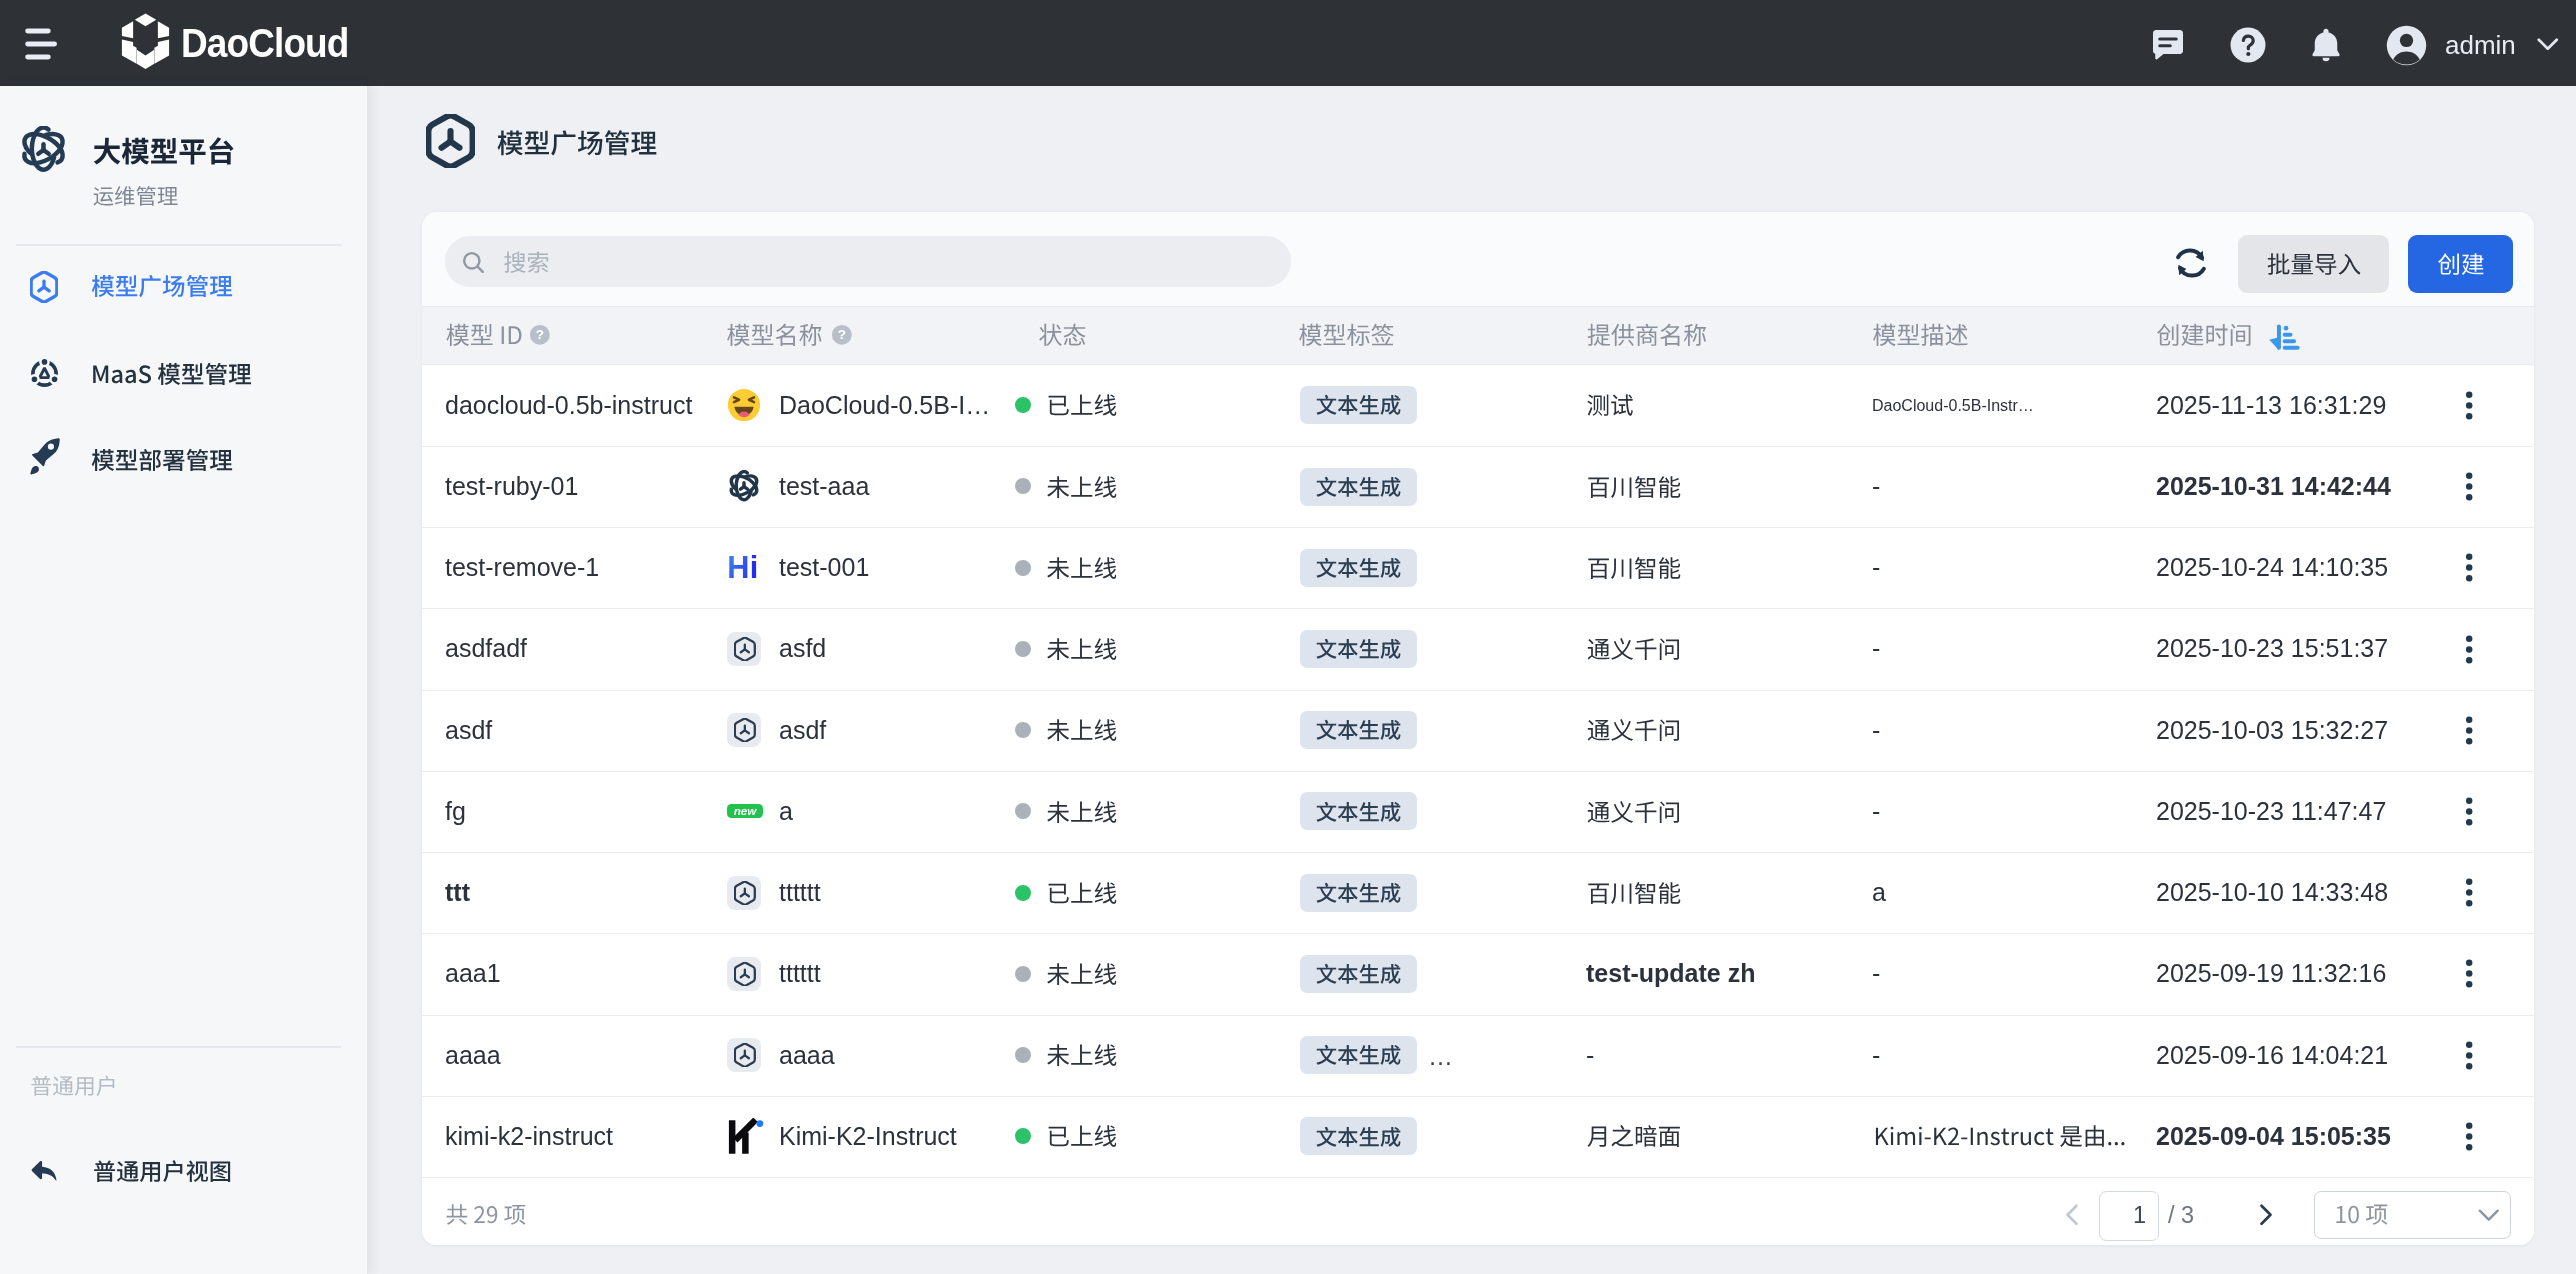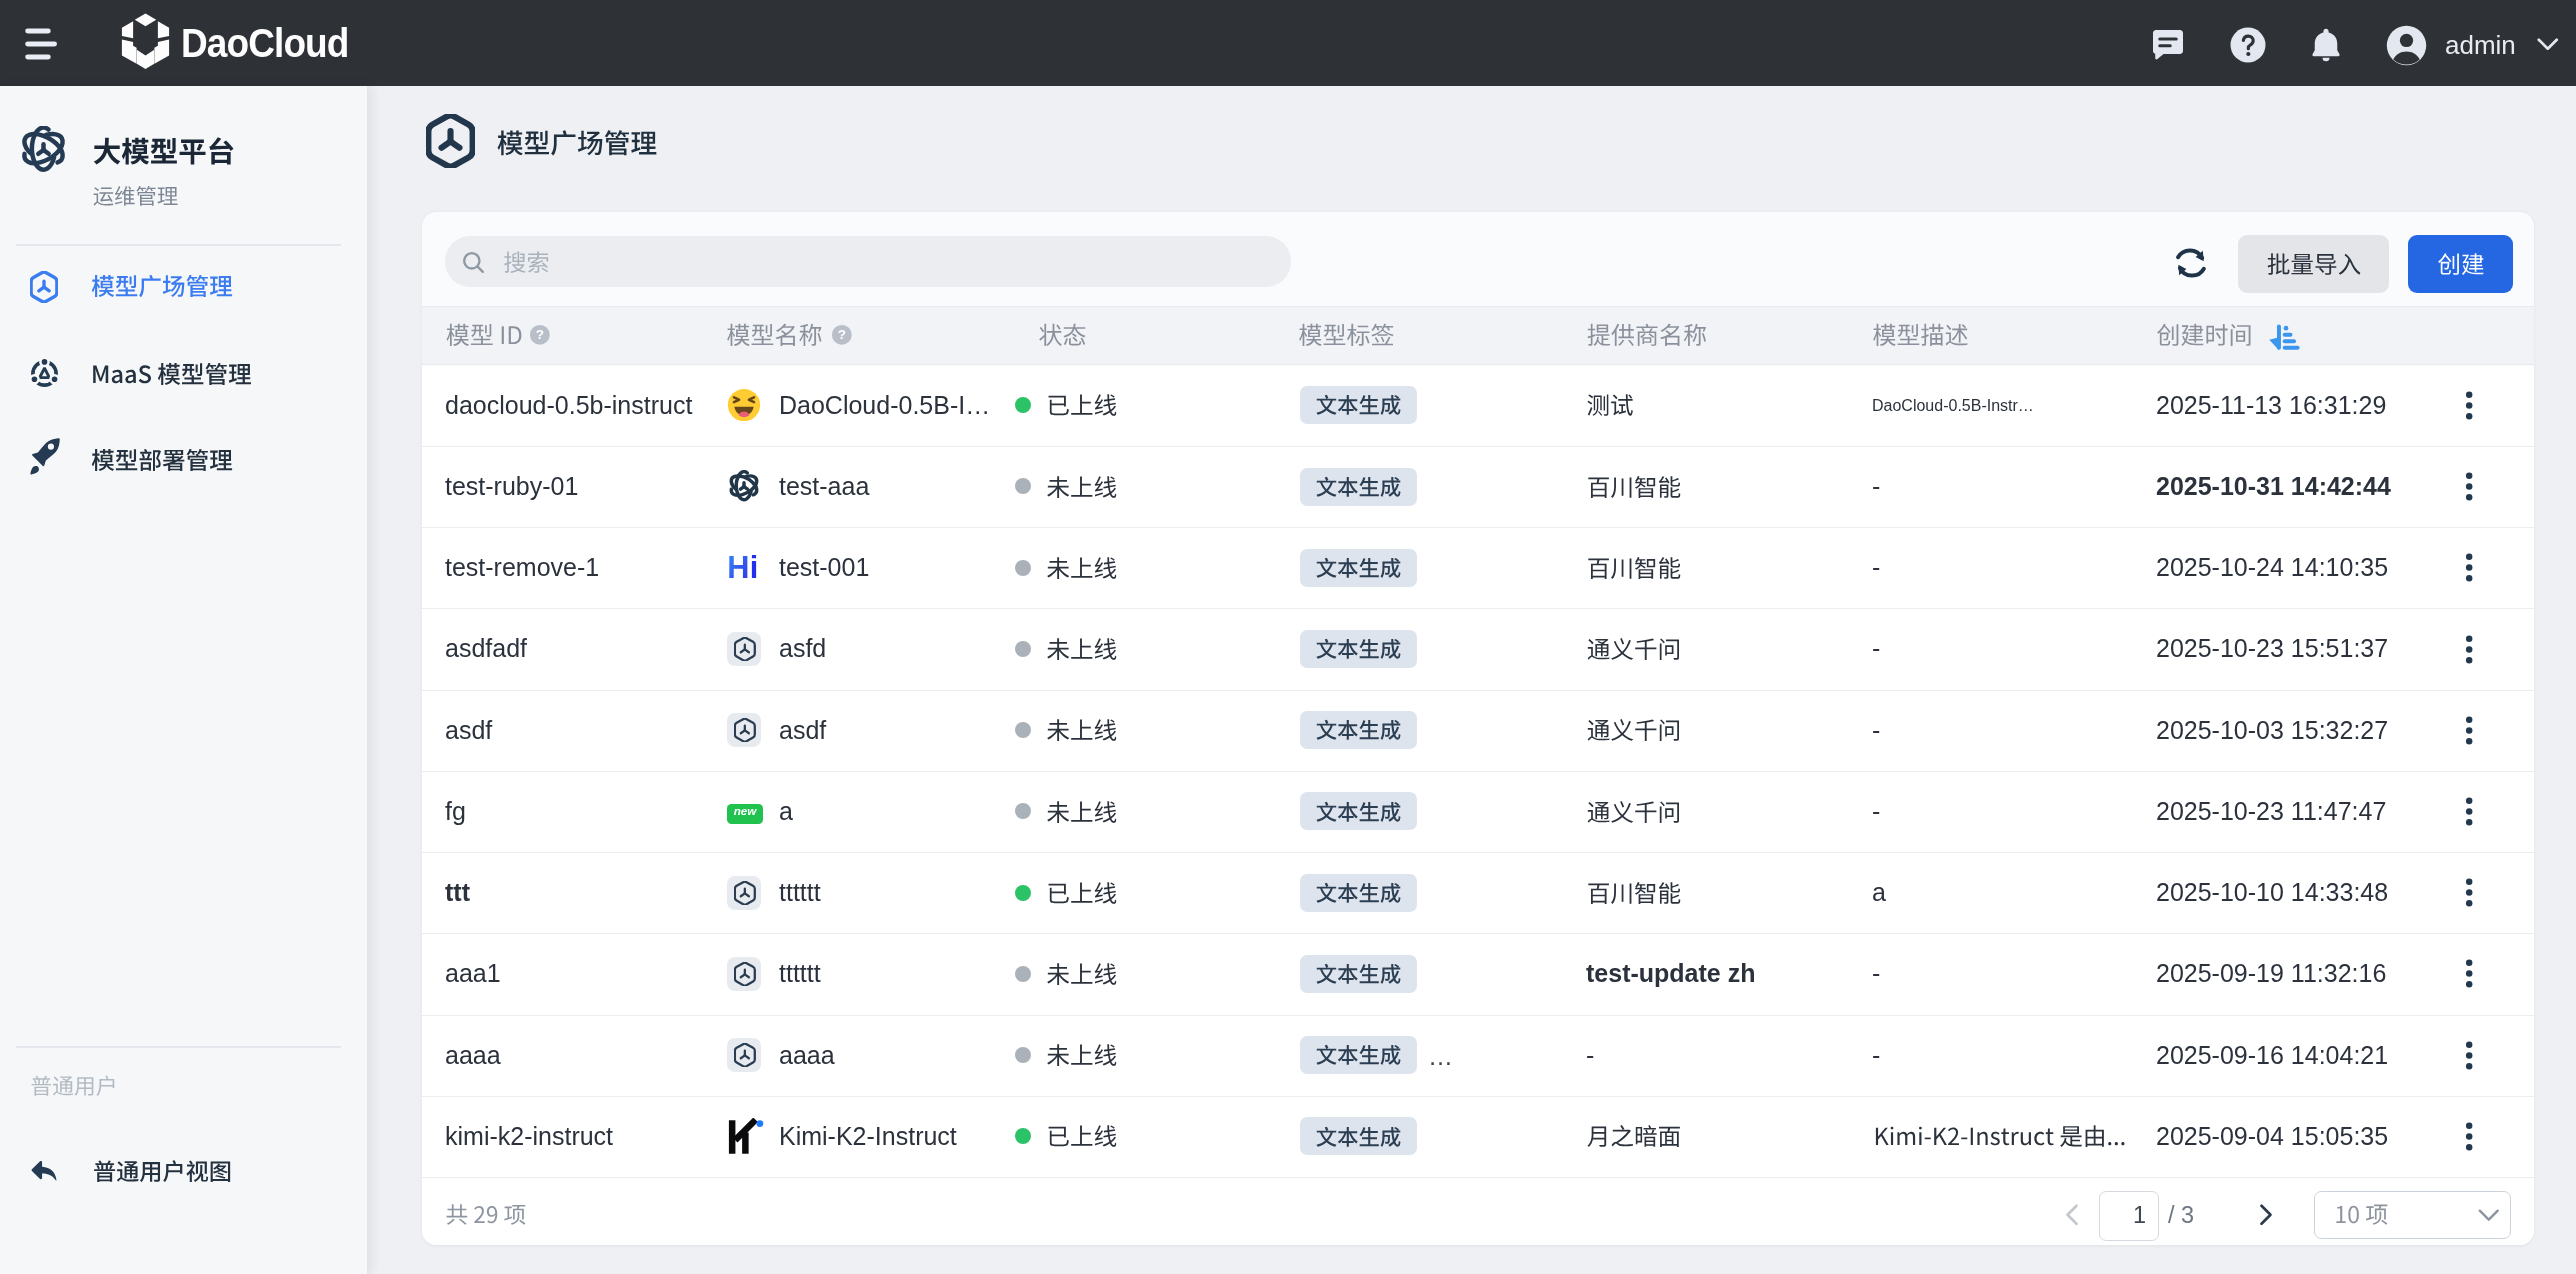--- a/index.html
+++ b/index.html
@@ -668,21 +668,21 @@
     </svg>
     <div class="lt" style="left:1872px;top:794px;font-size:25px;color:#2b323c;line-height:35px;font-weight:400">-</div>
     <div class="lt" style="left:2156px;top:794px;font-size:25px;color:#2b323c;line-height:35px;font-weight:400">2025-10-23 11:47:47</div>
     <svg style="position:absolute;left:2462px;top:797px" width="14.4" height="29" viewBox="0 0 16 32">
       <g fill="#22384e">
         <circle cx="8" cy="4" r="3.6"></circle>
         <circle cx="8" cy="16" r="3.6"></circle>
         <circle cx="8" cy="28" r="3.6"></circle>
       </g>
     </svg>
-    <div style="position:absolute;left:727px;top:804px;width:36px;height:20px;border-radius:4.5px;background:#21c24e;color:#fff;font-style:italic;font-weight:700;font-size:11.7px;text-align:center;line-height:14.4px">new</div>
+    <div style="position:absolute;left:727px;top:804px;width:36px;height:14px;border-radius:4.5px;background:#21c24e;color:#fff;font-style:italic;font-weight:700;font-size:11.7px;text-align:center;line-height:14.4px">new</div>
     <div class="lt" style="left:445px;top:875px;font-size:25px;color:#2b323c;line-height:35px;font-weight:700">ttt</div>
     <div class="lt" style="left:779px;top:875px;font-size:25px;color:#2b323c;line-height:35px;font-weight:400">tttttt</div>
     <div style="position:absolute;left:1015px;top:885px;width:16.2px;height:16.2px;border-radius:50%;background:#2cc268"></div>
     <svg class="tx" style="left:1046px;top:902px" width="72" height="0.9" overflow="visible" viewBox="0 0 80 1">
       <g fill="#2b323c" transform="scale(0.02650,-0.02650)">
         <use href="#r5df2" x="0"></use>
         <use href="#r4e0a" x="1000"></use>
         <use href="#r7ebf" x="2000"></use>
       </g>
     </svg>
@@ -843,21 +843,21 @@
         <use href="#r75" x="6153"></use>
         <use href="#r63" x="6760"></use>
         <use href="#r74" x="7270"></use>
         <use href="#r662f" x="7871"></use>
         <use href="#r7531" x="8871"></use>
         <use href="#r2e" x="9871"></use>
         <use href="#r2e" x="10149"></use>
         <use href="#r2e" x="10427"></use>
       </g>
     </svg>
-    <div class="lt" style="left:2156px;top:1119px;font-size:25px;color:#2b323c;line-height:35px;font-weight:400">2025-09-04 15:05:35</div>
+    <div class="lt" style="left:2156px;top:1119px;font-size:25px;color:#2b323c;line-height:35px;font-weight:700">2025-09-04 15:05:35</div>
     <svg style="position:absolute;left:2462px;top:1122px" width="14.4" height="29" viewBox="0 0 16 32">
       <g fill="#22384e">
         <circle cx="8" cy="4" r="3.6"></circle>
         <circle cx="8" cy="16" r="3.6"></circle>
         <circle cx="8" cy="28" r="3.6"></circle>
       </g>
     </svg>
     <svg style="position:absolute;left:726px;top:1118px" width="42" height="38" viewBox="0 0 46 42">
 <g stroke="#0b0b0e" stroke-width="7.2" fill="none">
 <line x1="6.6" y1="2.5" x2="6.6" y2="39.5"></line>

